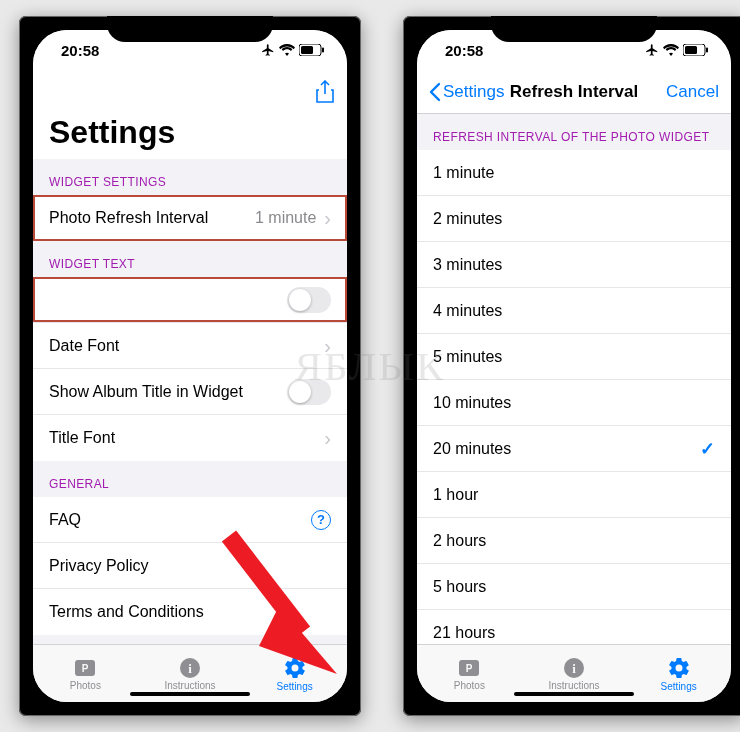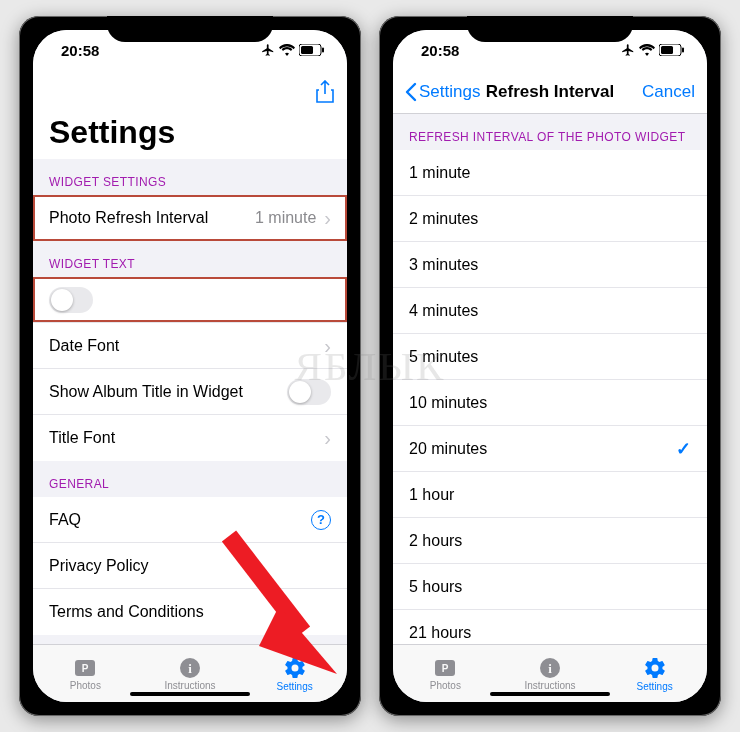--- a/index.html
+++ b/index.html
@@ -13,25 +13,26 @@
     overflow: hidden;
     display: flex;
     justify-content: center;
     align-items: center;
     gap: 18px;
   }
   .phone {
     width: 342px;
     height: 700px;
     background: #000;
-    border-radius: 20px;
+    border-radius: 7px;
     padding: 14px;
     position: relative;
     box-shadow: 0 0 0 1px #666 inset, 0 4px 18px rgba(0,0,0,.4);
     flex-shrink: 0;
+    margin-left: 24px;
   }
   .screen {
     width: 100%;
     height: 100%;
     background: #f2f2f7;
     border-radius: 34px;
     overflow: hidden;
     position: relative;
     display: flex;
     flex-direction: column;
@@ -99,21 +100,21 @@
     align-items: center;
     justify-content: space-between;
     font-size: 16px;
     border-bottom: 1px solid #e5e5ea;
     position: relative;
   }
   .cell:last-of-type { border-bottom: none; }
   .cell .label { flex: 1; }
   .cell .value { color: #8a8a8e; font-size: 16px; margin-right: 8px;}
   .cell .chev { color: #c7c7cc; font-size: 20px; line-height: 1;}
-  .cell.hl { box-shadow: 0 0 0 2px #b94a3a inset; z-index:2;}
+  .cell.hl { box-shadow: 0 0 0 2px #b94a3a inset; z-index:2;justify-content:flex-end;}
 
   .switch {
     width: 44px; height: 26px; border-radius: 14px;
     background: #e9e9ec; position: relative;
   }
   .switch::after {
     content:""; position:absolute; left:2px; top:2px;
     width:22px; height:22px; background:#fff; border-radius:50%;
     box-shadow: 0 1px 3px rgba(0,0,0,.3);
   }

